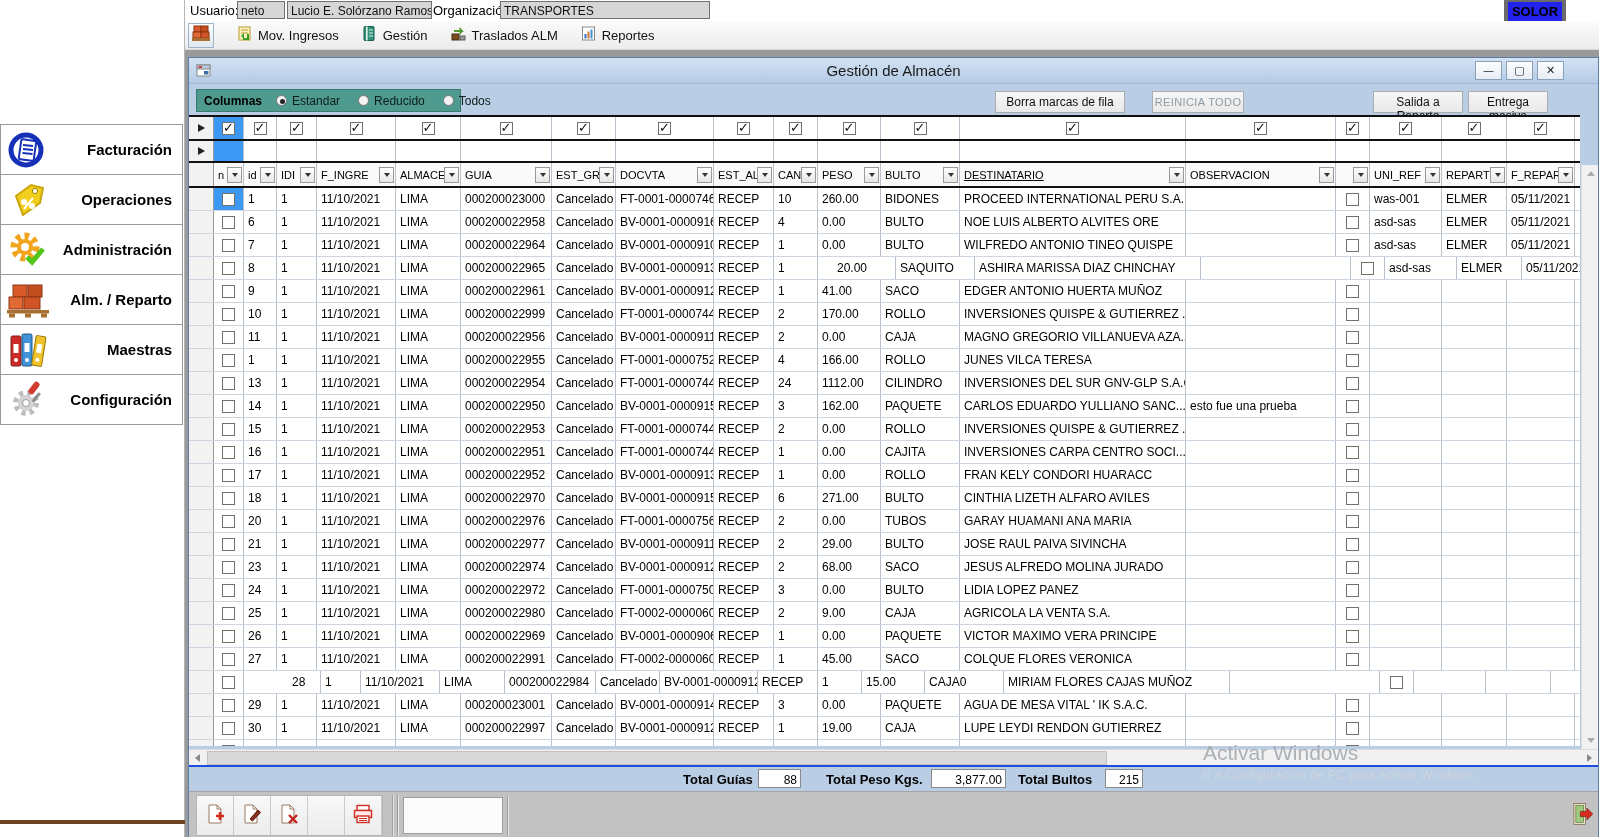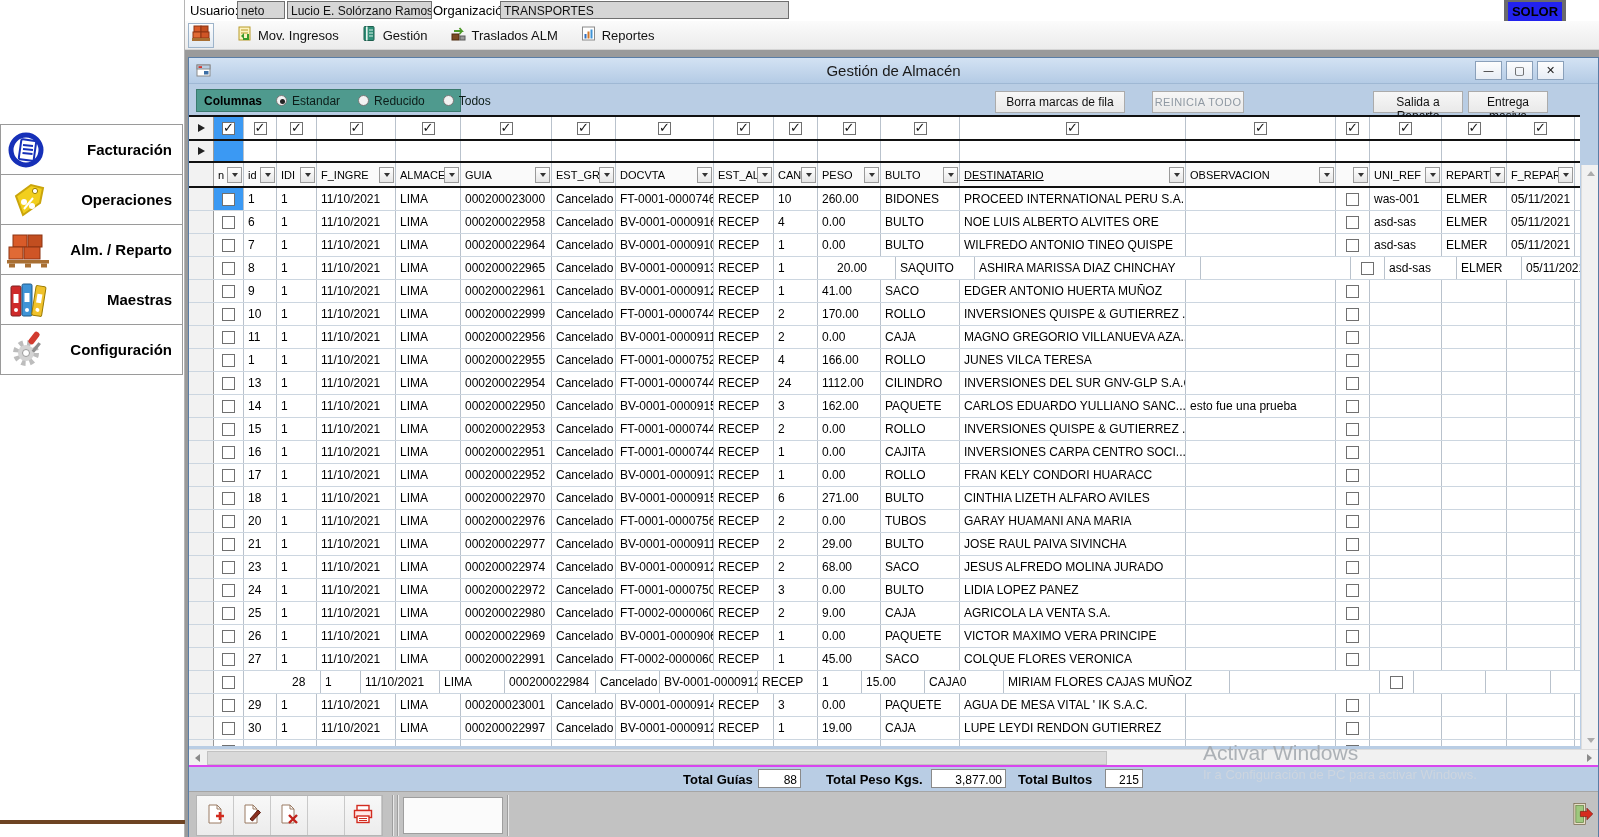--- a/index.html
+++ b/index.html
@@ -73,21 +73,21 @@
   .vscroll .sa { position:absolute; left:0; width:17px; height:17px; display:flex; align-items:center; justify-content:center; cursor:pointer; }
   .tri-up { width:0; height:0; border-left:4px solid transparent; border-right:4px solid transparent; border-bottom:5px solid #ababab; }
   .tri-dn { width:0; height:0; border-left:4px solid transparent; border-right:4px solid transparent; border-top:5px solid #ababab; }
   .hscroll { position:absolute; left:0; top:665px; width:1409px; height:16px; background:#f1f1f1; border-top:1px solid #dcdcdc; }
   .hscroll .sa { position:absolute; top:0; width:17px; height:16px; display:flex; align-items:center; justify-content:center; cursor:pointer; }
   .tri-l { width:0; height:0; border-top:4px solid transparent; border-bottom:4px solid transparent; border-right:5px solid #8a8a8a; }
   .tri-r { width:0; height:0; border-top:4px solid transparent; border-bottom:4px solid transparent; border-left:5px solid #8a8a8a; }
   .hthumb { position:absolute; left:18px; top:1px; width:900px; height:14px; background:#d9d9d9; border:1px solid #c2c2c2; cursor:grab; }
 
   
-  .totals { position:absolute; left:0; top:681px; width:1409px; height:29px; background:#b9cde4; border-top:2px solid #d946ef; font-size:13px; }
+  .totals { position:absolute; left:0; top:681px; width:1409px; height:29px; background:#b9cde4; border-top:2px solid #1d4ed8; font-size:13px; }
   .totals .tlab { position:absolute; top:5px; font-weight:bold; color:#000; }
   .totals .tval { position:absolute; top:2px; height:19px; background:#fff; border:1px solid #8a8a8a; font-size:12px; text-align:right; padding:3px 3px 0 2px; }
 
   
   .bottombar { position:absolute; left:0; top:707px; width:1409px; height:47px; background:#c2c2c2; border-top:1px solid #a5a5a5; }
   .btnstrip { position:absolute; left:7px; top:3px; height:41px; display:flex; background:#f0f0f0; border:1px solid #b5b5b5; }
   .tbtn { width:37px; height:39px; border-right:1px solid #c9c9c9; display:flex; align-items:center; justify-content:center; cursor:pointer; background:linear-gradient(#f8f8f8,#ececec); }
   .vsep { position:absolute; top:3px; width:2px; height:41px; background:#9e9e9e; border-right:1px solid #e8e8e8; }
   .navpanel { position:absolute; left:200px; top:5px; width:100px; height:37px; background:#fbfbfb; border:1px solid #9e9e9e; }
   .exitbtn { position:absolute; left:1380px; top:8px; width:28px; height:32px; display:flex; align-items:center; justify-content:center; cursor:pointer; }
@@ -121,20 +121,31 @@
           <span class="sicon">
             <svg width="42" height="42" viewBox="0 0 42 42">
               <path d="M9 17 L24 6 L36 9 L33 24 L16 36 Z" fill="#f2cf1d" stroke="#caa50c" stroke-width="2"></path>
               <circle cx="28" cy="12" r="2.6" fill="#fff" stroke="#9c7f00"></circle>
               <circle cx="17" cy="23" r="3" fill="#fff"></circle>
               <circle cx="25" cy="27" r="3" fill="#fff"></circle>
               <line x1="26" y1="19" x2="17" y2="30" stroke="#fff" stroke-width="2"></line>
             </svg>
           </span>
           <span class="slabel">Operaciones</span>
+        </div>
+        <div class="side-btn">
+          <span class="sicon">
+            <svg width="42" height="42" viewBox="0 0 42 42">
+              <circle cx="18" cy="18" r="11" fill="none" stroke="#f2a41d" stroke-width="7" stroke-dasharray="4.5 4"></circle>
+              <circle cx="18" cy="18" r="8" fill="#f2a41d"></circle>
+              <circle cx="18" cy="18" r="4" fill="#fff"></circle>
+              <path d="M20 28 l5 5 l11 -13" stroke="#52c41a" stroke-width="5" fill="none"></path>
+            </svg>
+          </span>
+          <span class="slabel">Administración</span>
         </div>
         <div class="side-btn">
           <span class="sicon">
             <svg width="48" height="42" viewBox="0 0 48 42">
               <rect x="9" y="6" width="14" height="12" fill="#d95b29" stroke="#8e3413"></rect>
               <rect x="24" y="6" width="14" height="12" fill="#c24e20" stroke="#8e3413"></rect>
               <rect x="5" y="18" width="14" height="12" fill="#e06a35" stroke="#8e3413"></rect>
               <rect x="20" y="18" width="16" height="12" fill="#cf5526" stroke="#8e3413"></rect>
               <rect x="3" y="31" width="42" height="3.5" fill="#a86f33"></rect>
               <rect x="5" y="34.5" width="6" height="4" fill="#a86f33"></rect>
@@ -176,21 +187,21 @@
         </div>
       </div>
     <div class="brown-edge"></div>
   </div>
 
   <div class="topbar">
     <span class="lab" style="left:5px">Usuario:</span>
     <div class="field" style="left:52px; width:48px">neto</div>
     <div class="field" style="left:102px; width:145px">Lucio E. Solórzano Ramos</div>
     <span class="lab" style="left:248px">Organización:</span>
-    <div class="field" style="left:315px; width:289px">TRANSPORTES</div>
+    <div class="field" style="left:315px; width:210px">TRANSPORTES</div>
   </div>
 
   <div class="logo">
     <div class="l1">SOLOR</div>
     <div class="l2">SOFT</div>
   </div>
 
   <div class="menubar">
     <div class="appicon-btn">
       <span>

